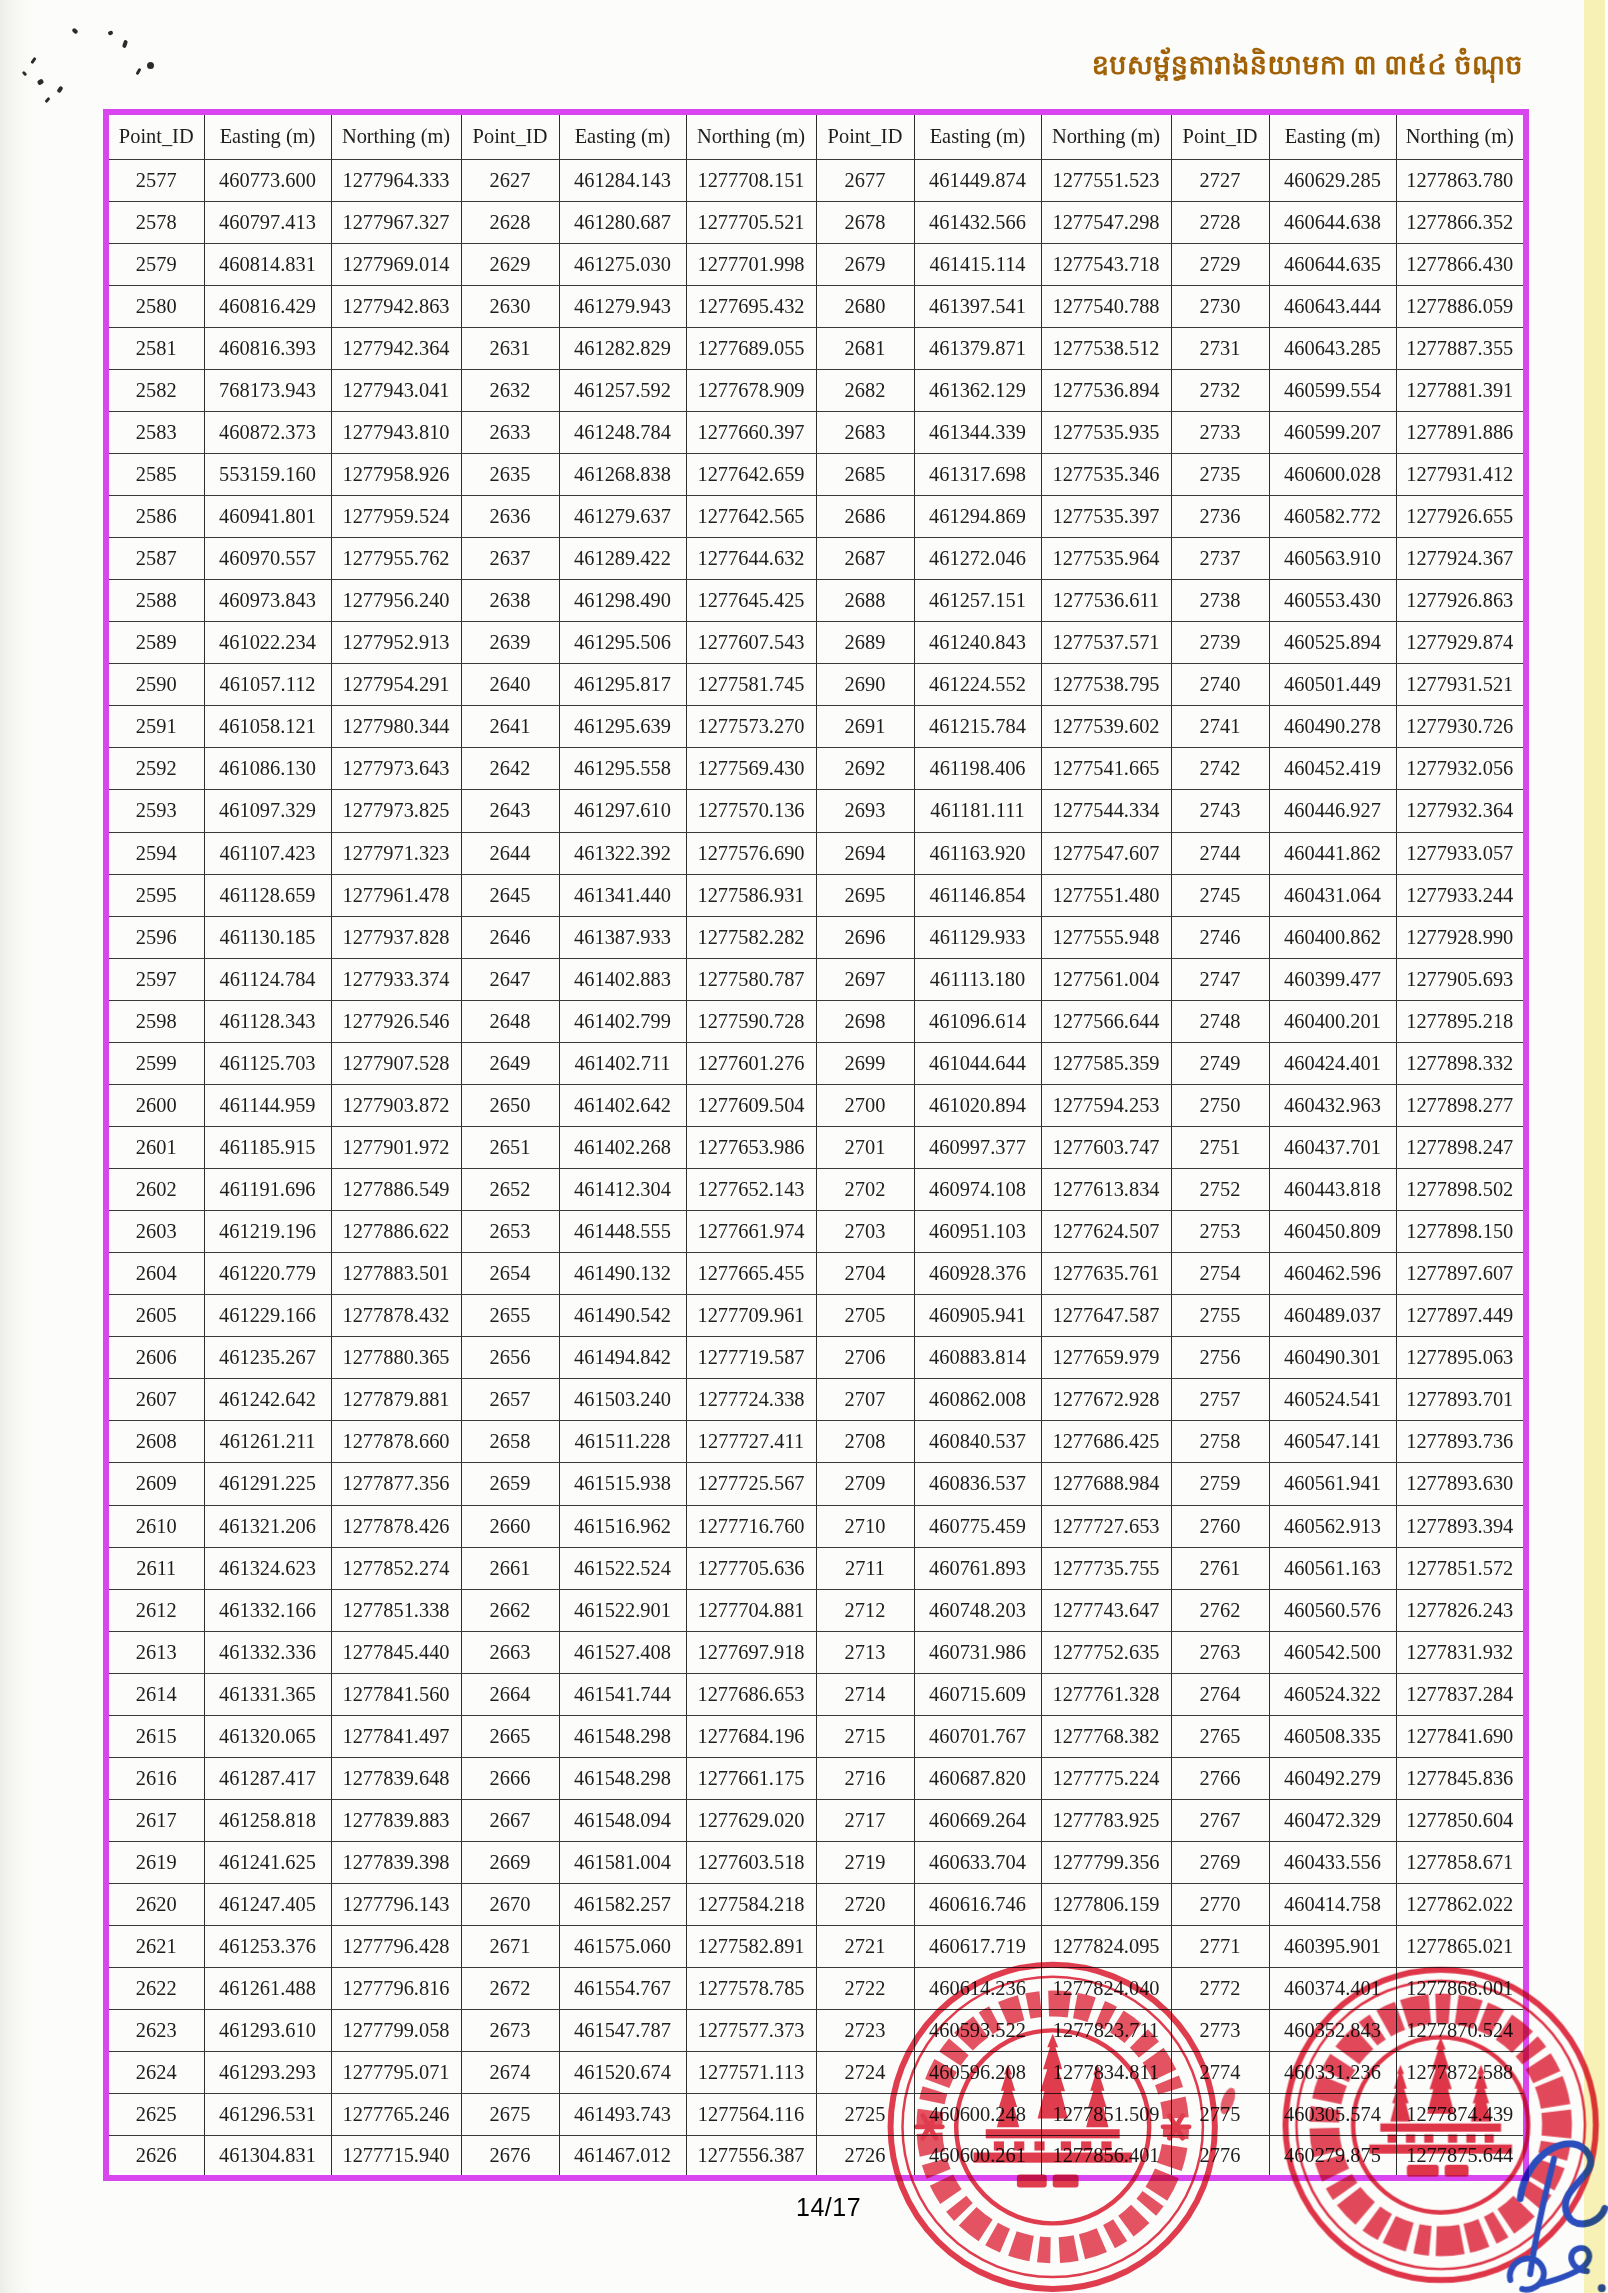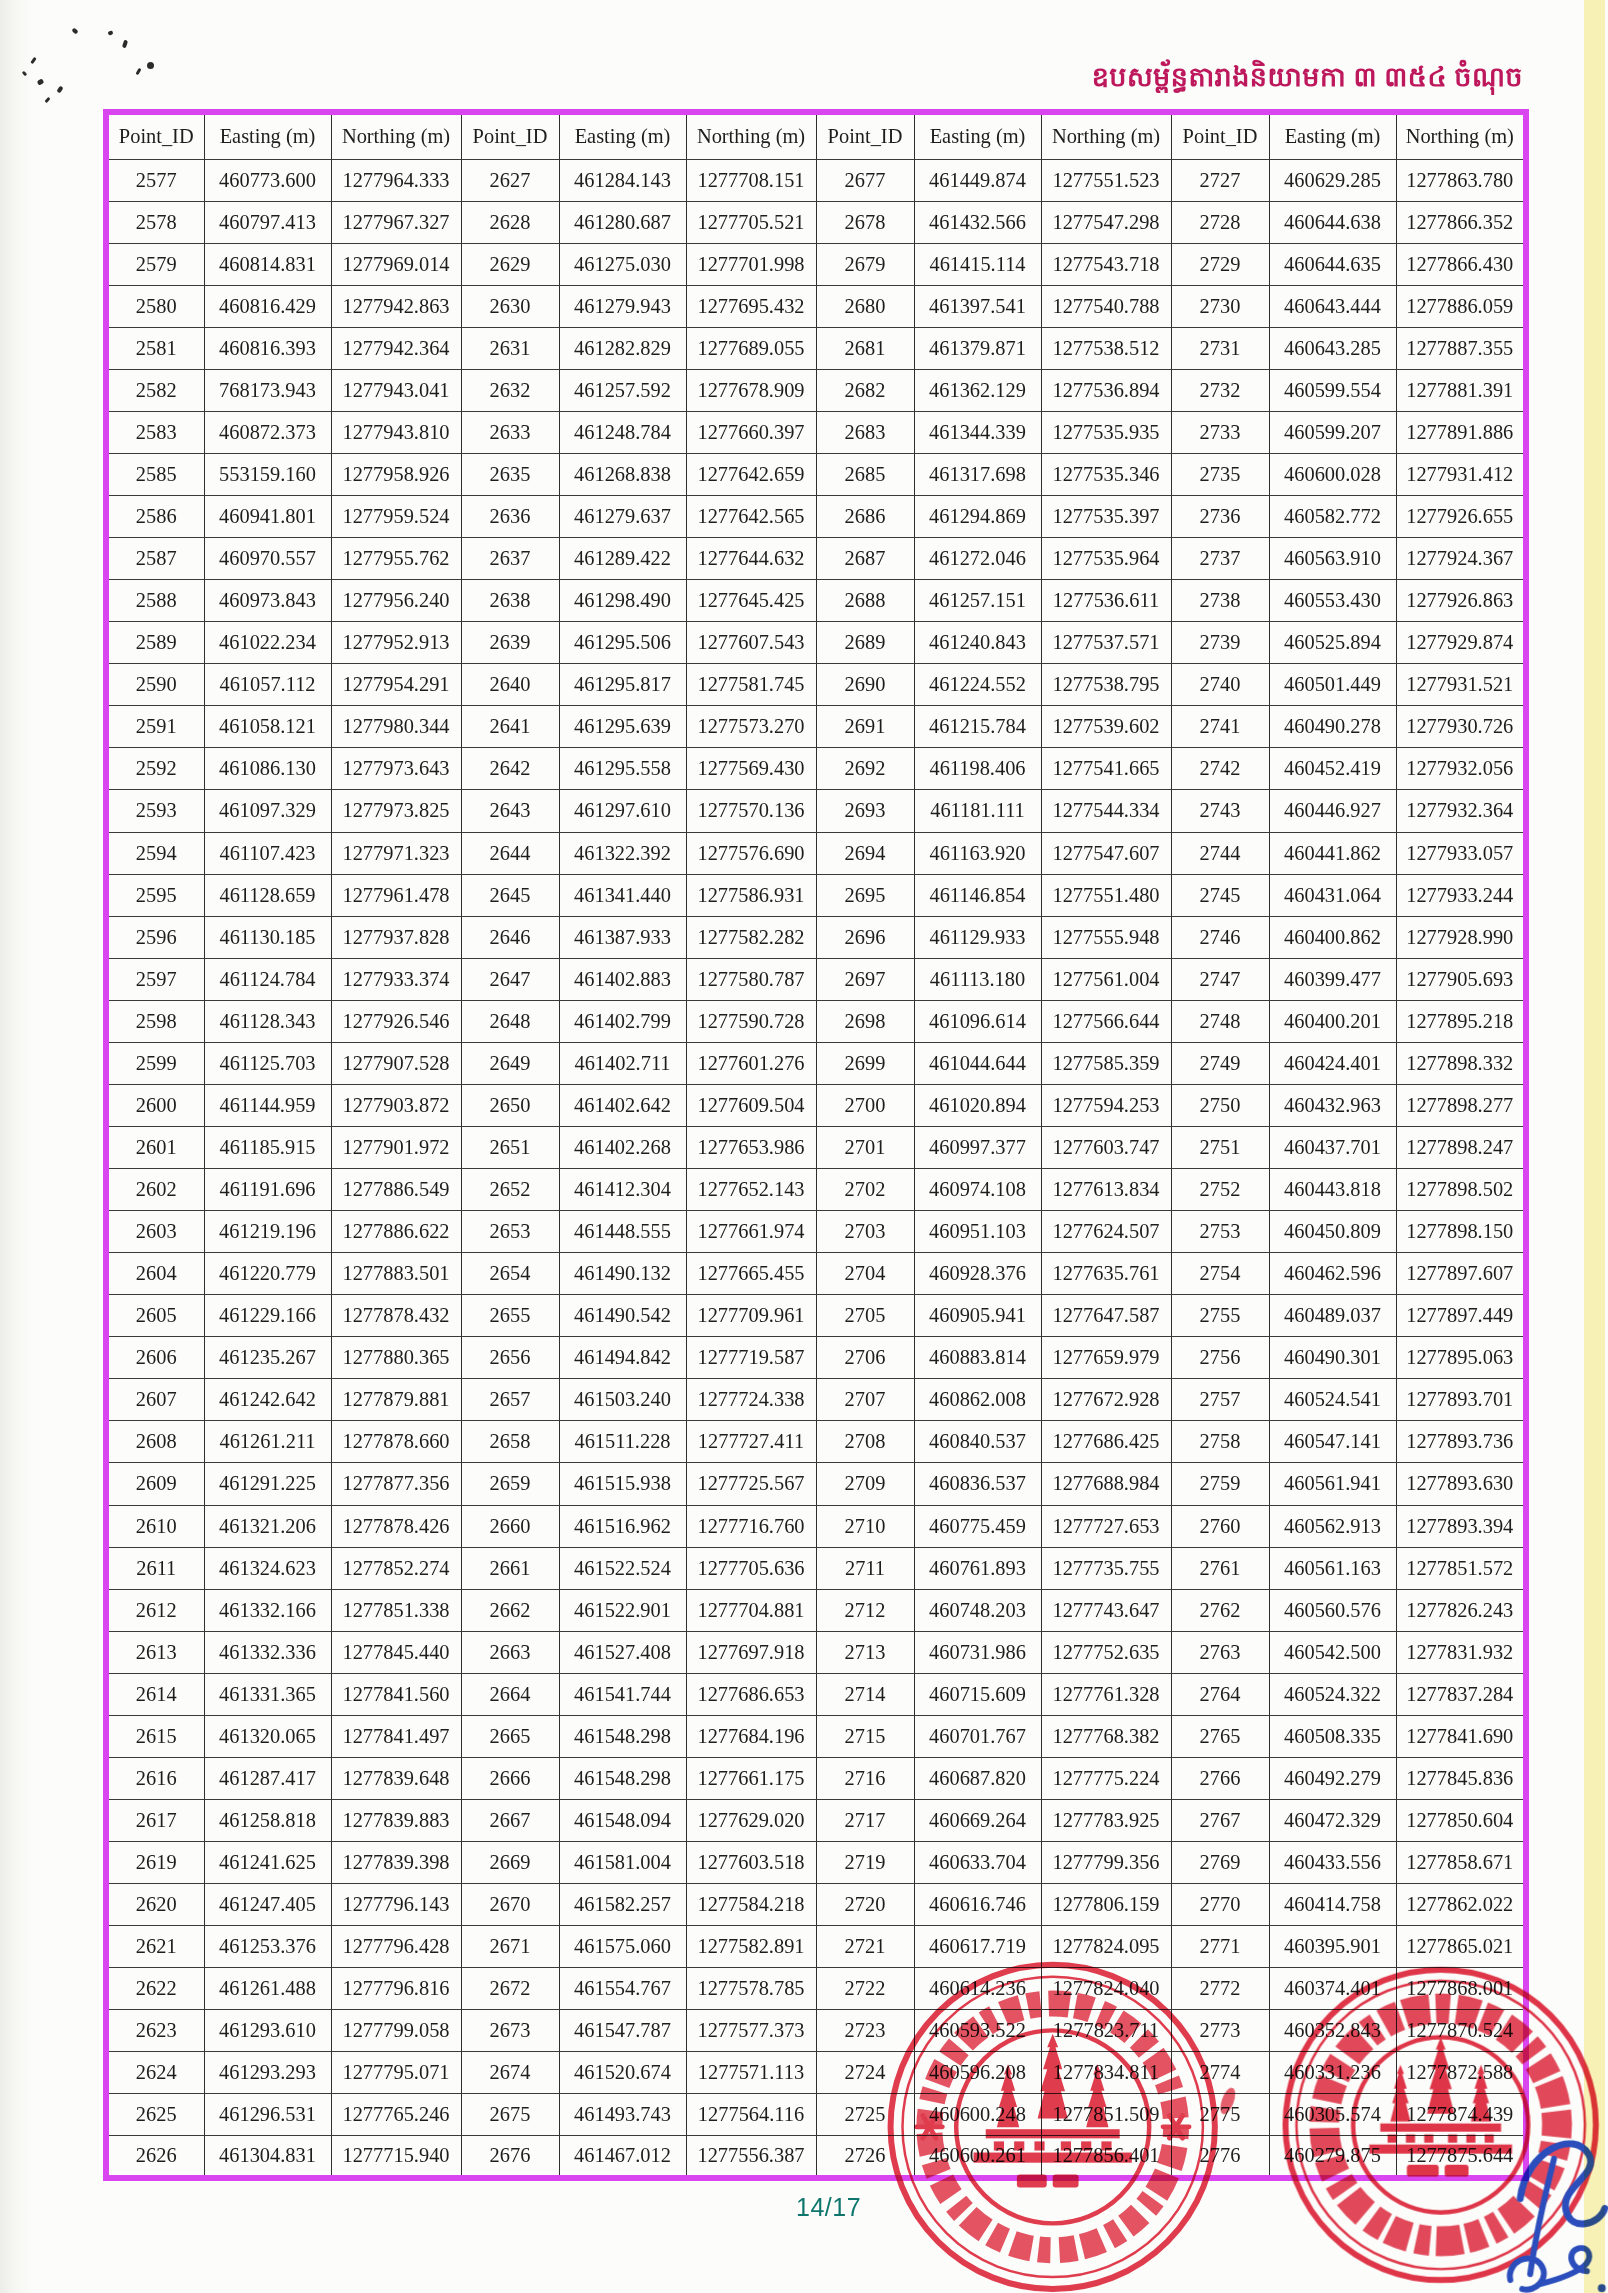--- a/index.html
+++ b/index.html
@@ -6,22 +6,21 @@
   body{
     width:1609px;height:2293px;position:relative;overflow:hidden;
     background:linear-gradient(90deg,#ecece8 0px,#f6f6f2 14px,#fcfcfa 34px,#fcfcfa 100%);
     font-family:"Liberation Serif","DejaVu Serif",serif;
     color:#1d1d1d;
   }
   .title{
     position:absolute;top:48px;right:86px;
     font-size:27px;font-weight:600;letter-spacing:0.5px;
     font-family:"Liberation Serif","DejaVu Serif",serif;
-    color:#be185d;
-    margin-top:12px;
+    color:#a16207;
   }
   table.coords{
     position:absolute;left:103px;top:109px;width:1421px;height:2072px;
     border-collapse:collapse;table-layout:fixed;
     background:transparent;
   }
   table.coords th, table.coords td{
     border-left:1.4px solid #2e2e2e;
     border-right:1.4px solid #2e2e2e;
     border-top:1.7px solid #3a3a3a;
@@ -32,21 +31,21 @@
   }
   table.coords{border:6px solid #d946ef;}
   table.coords thead tr{height:47px;}
   table.coords tbody tr{height:40px;}
   col.c-id{width:98px;}
   col.c-e{width:127px;}
   col.c-n{width:130px;}
   .pagenum{
     position:absolute;left:796px;top:2193px;
     font-family:"Liberation Sans","DejaVu Sans",sans-serif;
-    font-size:25px;color:#0f766e;letter-spacing:0.5px;
+    font-size:25px;color:#000000;letter-spacing:0.5px;
   }
   .yellow-strip{
     position:absolute;left:1584px;top:0;width:21px;height:2293px;
     background:#f6efa9;opacity:.85;
   }
   .specks i{position:absolute;display:block;background:#2b2b2b;border-radius:2px;}
   svg.overlay{
     position:absolute;left:0;top:0;width:1609px;height:2293px;
     mix-blend-mode:multiply;pointer-events:none;
   }

